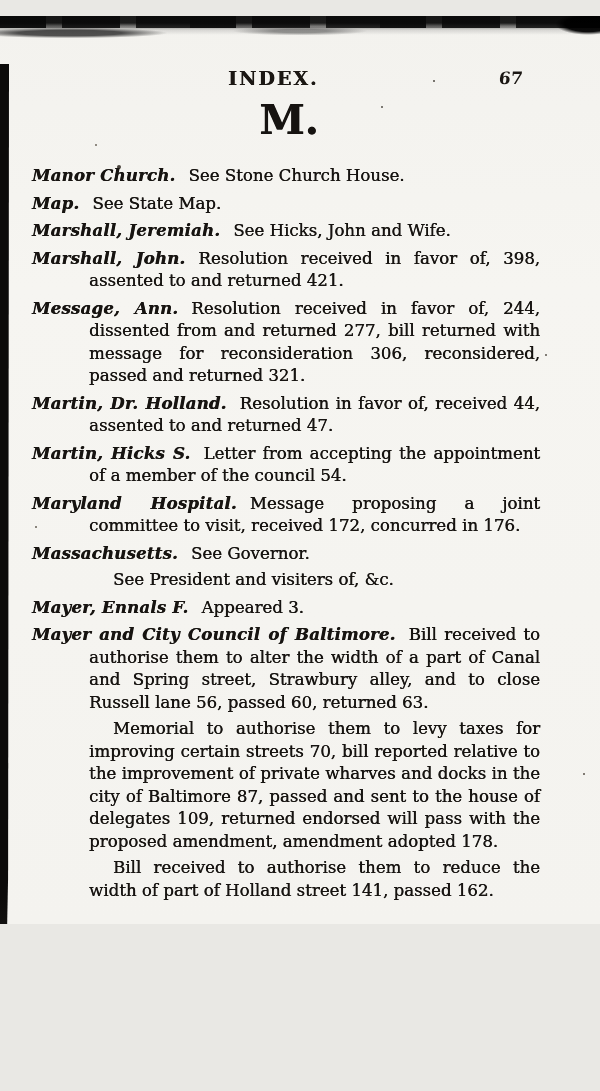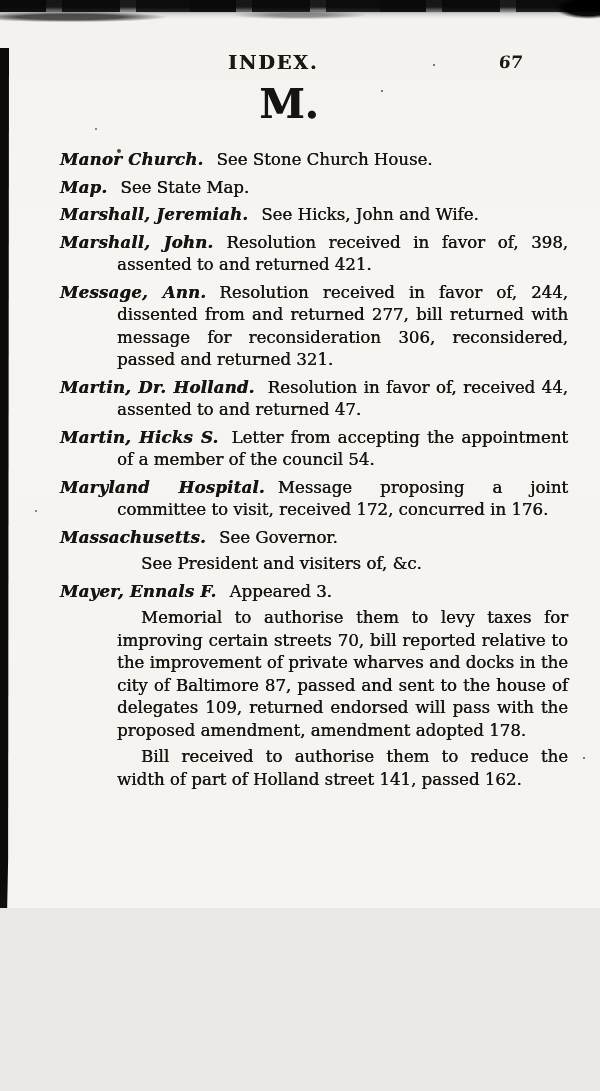--- a/index.html
+++ b/index.html
@@ -1,17 +1,17 @@
 <!DOCTYPE html>
 <html><head>
 <meta charset="utf-8">
 <style>
   html,body{margin:0;padding:0;background:#e9e8e4;}
   .page{
-    position:relative;width:600px;height:908px;margin:0 auto;
+    position:relative;width:600px;height:908px;margin:16px auto;
     background:linear-gradient(180deg,#f3f2ee 0%,#f6f5f1 30%,#f4f3ef 100%);
     overflow:hidden;
     font-family:"DejaVu Serif","Liberation Serif",serif;
     color:#171411;
   }
   
   .top-band{
     position:absolute;top:0;left:0;width:100%;height:26px;
     background:
       radial-gradient(42px 14px at 588px 8px, rgba(0,0,0,.95) 55%, rgba(0,0,0,0) 78%),
@@ -57,21 +57,21 @@
     font-size:17px;font-weight:bold;transform:skewX(-6deg);color:#1b1713;
   }
   .section-letter{
     position:absolute;top:80px;left:0;width:100%;text-align:center;
     transform:translateX(-11px);
     font-size:41px;font-weight:bold;color:#161310;
     text-shadow:.5px 0 0 currentColor;
   }
   
   .entries{
-    position:absolute;top:148px;left:60px;width:508px;
+    position:absolute;top:148px;left:32px;width:508px;
     font-size:16.6px;line-height:22.5px;text-align:justify;
     text-shadow:.35px 0 0 currentColor;
   }
   .entry{margin:0 0 4px 0;padding-left:57px;text-indent:-57px;}
   .entry.sub{text-indent:24px;margin-top:1px;}
   .term{font-style:italic;font-weight:bold;margin-right:13px;letter-spacing:.2px;}
 </style>
 </head>
 <body>
 
@@ -107,19 +107,20 @@
     <p class="entry"><span class="term">Martin, Hicks S.</span><span>Letter from accepting the appointment of a member of the council 54.</span></p>
 
     <p class="entry"><span class="term">Maryland Hospital.</span><span>Message proposing a joint committee to visit, received 172, concurred in 176.</span></p>
 
     <p class="entry"><span class="term">Massachusetts.</span><span>See Governor.</span></p>
 
     <p class="entry sub"><span>See President and visiters of, &amp;c.</span></p>
 
     <p class="entry"><span class="term">Mayer, Ennals F.</span><span>Appeared 3.</span></p>
 
+    <p class="entry"><span class="term">Mayer and City Council of Baltimore.</span><span>Bill received to authorise them to alter the width of a part of Canal and Spring street, Strawbury alley, and to close Russell lane 56, passed 60, returned 63.</span></p>
 
     <p class="entry sub"><span>Memorial to authorise them to levy taxes for improving certain streets 70, bill reported relative to the improvement of private wharves and docks in the city of Baltimore 87, passed and sent to the house of delegates 109, returned endorsed will pass with the proposed amendment, amendment adopted 178.</span></p>
 
     <p class="entry sub"><span>Bill received to authorise them to reduce the width of part of Holland street 141, passed 162.</span></p>
 
   </div>
 </div>
 
 </body></html>

